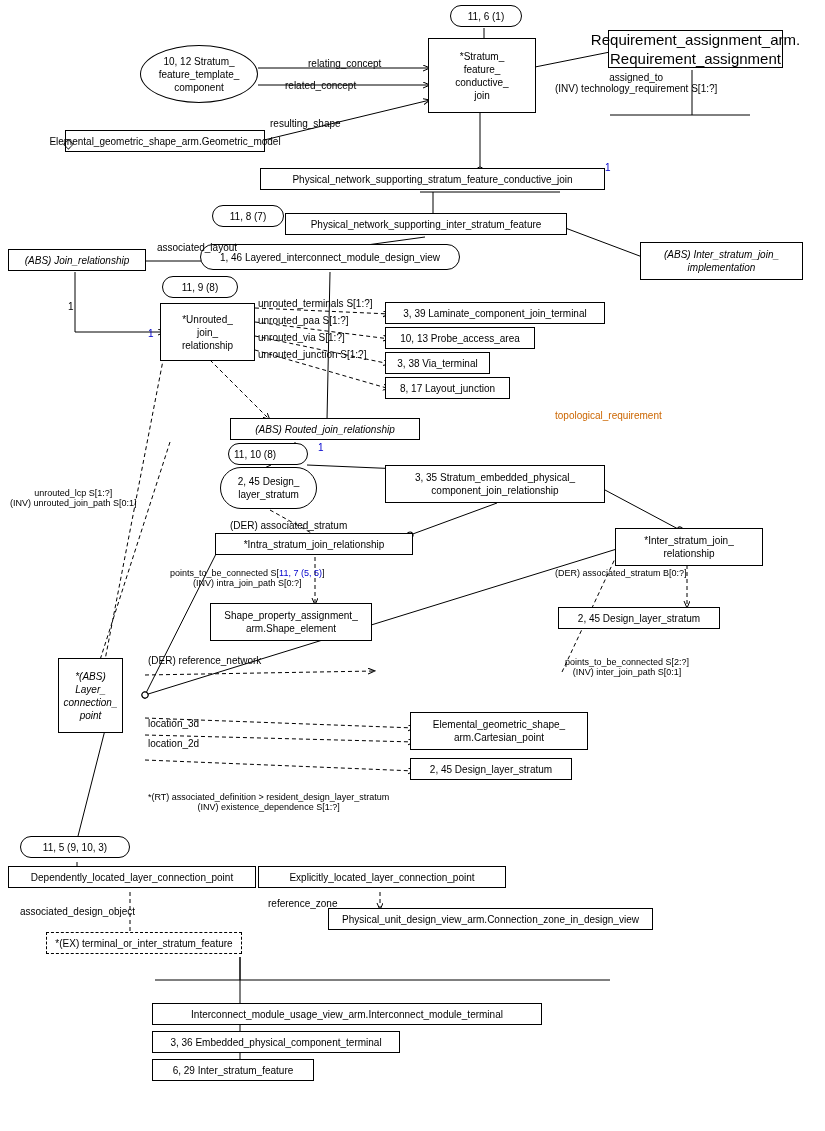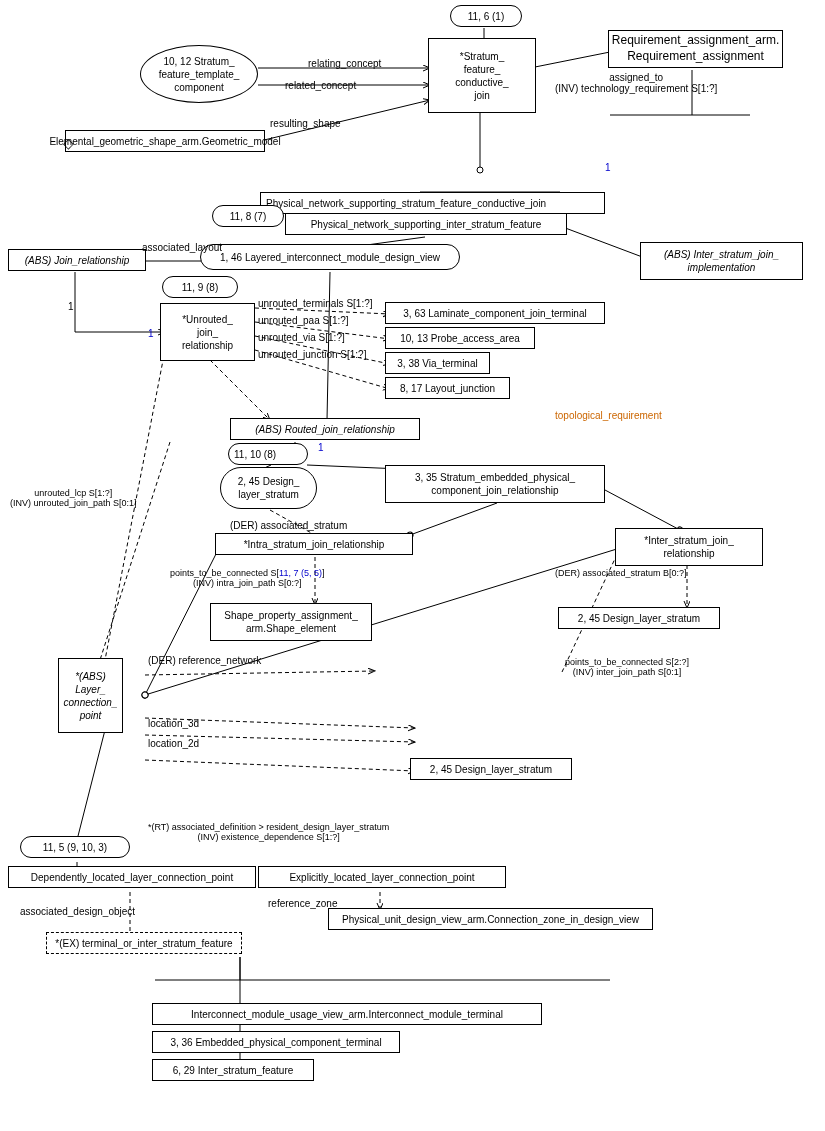--- a/index.html
+++ b/index.html
@@ -176,21 +176,21 @@
     <line x1="380" y1="892" x2="380" y2="910" stroke="#000" stroke-dasharray="4,3" marker-end="url(#arr-end)"></line>
 
     <line x1="562" y1="672" x2="620" y2="548" stroke="#000" stroke-dasharray="4,3"></line>
 
   </svg>
 
   <div class="node ellipse" style="left:450px;top:5px;width:72px;height:22px;border-radius:11px;font-size:10px;display:flex;align-items:center;justify-content:center;">
     <span>11, 6 (1)</span>
   </div>
 
-  <div class="node" style="left:608px;top:30px;width:175px;height:38px;font-size:12px;display:flex;align-items:center;justify-content:center;">
+  <div class="node" style="left:608px;top:30px;width:175px;height:38px;font-size:15px;display:flex;align-items:center;justify-content:center;">
     <span>Requirement_assignment_arm.<br>Requirement_assignment</span>
   </div>
 
   <div class="node ellipse" style="left:140px;top:45px;width:118px;height:58px;display:flex;align-items:center;justify-content:center;font-size:10px;">
     <span>10, 12 Stratum_<br>feature_template_<br>component</span>
   </div>
 
   <div class="node" style="left:428px;top:38px;width:108px;height:75px;display:flex;align-items:center;justify-content:center;font-size:10px;">
     <span>*Stratum_<br>feature_<br>conductive_<br>join</span>
   </div>
@@ -202,21 +202,21 @@
   <div class="label" style="left:270px;top:118px;">resulting_shape</div>
 
   <div class="label" style="left:555px;top:72px;font-size:10px;">assigned_to<br>(INV) technology_requirement S[1:?]</div>
 
   <div class="node" style="left:65px;top:130px;width:200px;height:22px;display:flex;align-items:center;justify-content:center;font-size:10px;">
     <span>Elemental_geometric_shape_arm.Geometric_model</span>
   </div>
 
   <div style="position:absolute;left:63px;top:135px;font-size:14px;">◇</div>
 
-  <div class="node" style="left:260px;top:168px;width:345px;height:22px;display:flex;align-items:center;font-size:10px;margin-top:24px;">
+  <div class="node" style="left:260px;top:168px;width:345px;height:22px;display:flex;align-items:center;justify-content:center;font-size:10px;">
     <span>Physical_network_supporting_stratum_feature_conductive_join</span>
   </div>
   <div class="label blue" style="left:605px;top:162px;">1</div>
 
   <div class="node ellipse" style="left:212px;top:205px;width:72px;height:22px;border-radius:11px;display:flex;align-items:center;justify-content:center;font-size:10px;">
     <span>11, 8 (7)</span>
   </div>
 
   <div class="node" style="left:285px;top:213px;width:282px;height:22px;display:flex;align-items:center;justify-content:center;font-size:10px;">
     <span>Physical_network_supporting_inter_stratum_feature</span>
@@ -227,38 +227,38 @@
   </div>
 
   <div class="node ellipse" style="left:200px;top:244px;width:260px;height:26px;border-radius:13px;display:flex;align-items:center;justify-content:center;font-size:10px;">
     <span>1, 46 Layered_interconnect_module_design_view</span>
   </div>
 
   <div class="node" style="left:640px;top:242px;width:163px;height:38px;display:flex;align-items:center;justify-content:center;font-size:10px;font-style:italic;">
     <span>(ABS) Inter_stratum_join_<br>implementation</span>
   </div>
 
-  <div class="label" style="left:142px;top:242px;">associated_layout</div>
+  <div class="label" style="left:157px;top:242px;">associated_layout</div>
 
   <div class="node ellipse" style="left:162px;top:276px;width:76px;height:22px;border-radius:11px;display:flex;align-items:center;justify-content:center;font-size:10px;">
     <span>11, 9 (8)</span>
   </div>
 
   <div class="node" style="left:160px;top:303px;width:95px;height:58px;display:flex;align-items:center;justify-content:center;font-size:10px;">
     <span>*Unrouted_<br>join_<br>relationship</span>
   </div>
   <div class="label blue" style="left:148px;top:328px;">1</div>
 
   <div class="label" style="left:258px;top:298px;">unrouted_terminals S[1:?]</div>
   <div class="label" style="left:258px;top:315px;">unrouted_paa S[1:?]</div>
   <div class="label" style="left:258px;top:332px;">unrouted_via S[1:?]</div>
   <div class="label" style="left:258px;top:349px;">unrouted_junction S[1:?]</div>
 
   <div class="node" style="left:385px;top:302px;width:220px;height:22px;display:flex;align-items:center;justify-content:center;font-size:10px;">
-    <span>3, 63 Laminate_component_join_terminal</span>
+    <span>3, 39 Laminate_component_join_terminal</span>
   </div>
 
   <div class="node" style="left:385px;top:327px;width:150px;height:22px;display:flex;align-items:center;justify-content:center;font-size:10px;">
     <span>10, 13 Probe_access_area</span>
   </div>
 
   <div class="node" style="left:385px;top:352px;width:105px;height:22px;display:flex;align-items:center;justify-content:center;font-size:10px;">
     <span>3, 38 Via_terminal</span>
   </div>
 
@@ -315,26 +315,29 @@
   <div class="label" style="left:565px;top:657px;font-size:9px;">points_to_be_connected S[2:?]<br>(INV) inter_join_path S[0:1]</div>
 
   <div class="node" style="left:58px;top:658px;width:65px;height:75px;display:flex;align-items:center;justify-content:center;font-size:10px;font-style:italic;">
     <span>*(ABS)<br>Layer_<br>connection_<br>point</span>
   </div>
 
   <div class="label" style="left:148px;top:718px;">location_3d</div>
 
   <div class="label" style="left:148px;top:738px;">location_2d</div>
 
+  <div class="node" style="left:410px;top:712px;width:178px;height:38px;display:flex;align-items:center;justify-content:center;font-size:10px;">
+    <span>Elemental_geometric_shape_<br>arm.Cartesian_point</span>
+  </div>
 
   <div class="node" style="left:410px;top:758px;width:162px;height:22px;display:flex;align-items:center;justify-content:center;font-size:10px;">
     <span>2, 45 Design_layer_stratum</span>
   </div>
 
-  <div class="label" style="left:148px;top:792px;font-size:9px;margin-top:30px;">*(RT) associated_definition &gt; resident_design_layer_stratum<br>(INV) existence_dependence S[1:?]</div>
+  <div class="label" style="left:148px;top:792px;font-size:9px;">*(RT) associated_definition &gt; resident_design_layer_stratum<br>(INV) existence_dependence S[1:?]</div>
 
   <div class="node ellipse" style="left:20px;top:836px;width:110px;height:22px;border-radius:11px;display:flex;align-items:center;justify-content:center;font-size:10px;">
     <span>11, 5 (9, 10, 3)</span>
   </div>
 
   <div class="node" style="left:8px;top:866px;width:248px;height:22px;display:flex;align-items:center;justify-content:center;font-size:10px;">
     <span>Dependently_located_layer_connection_point</span>
   </div>
 
   <div class="node" style="left:258px;top:866px;width:248px;height:22px;display:flex;align-items:center;justify-content:center;font-size:10px;">

